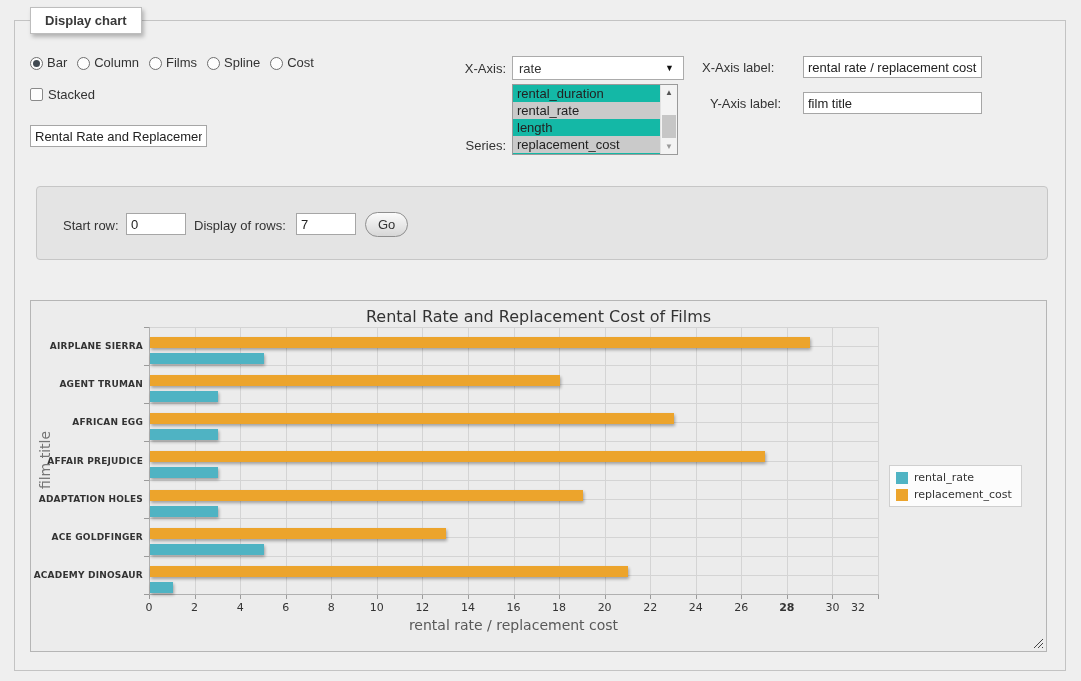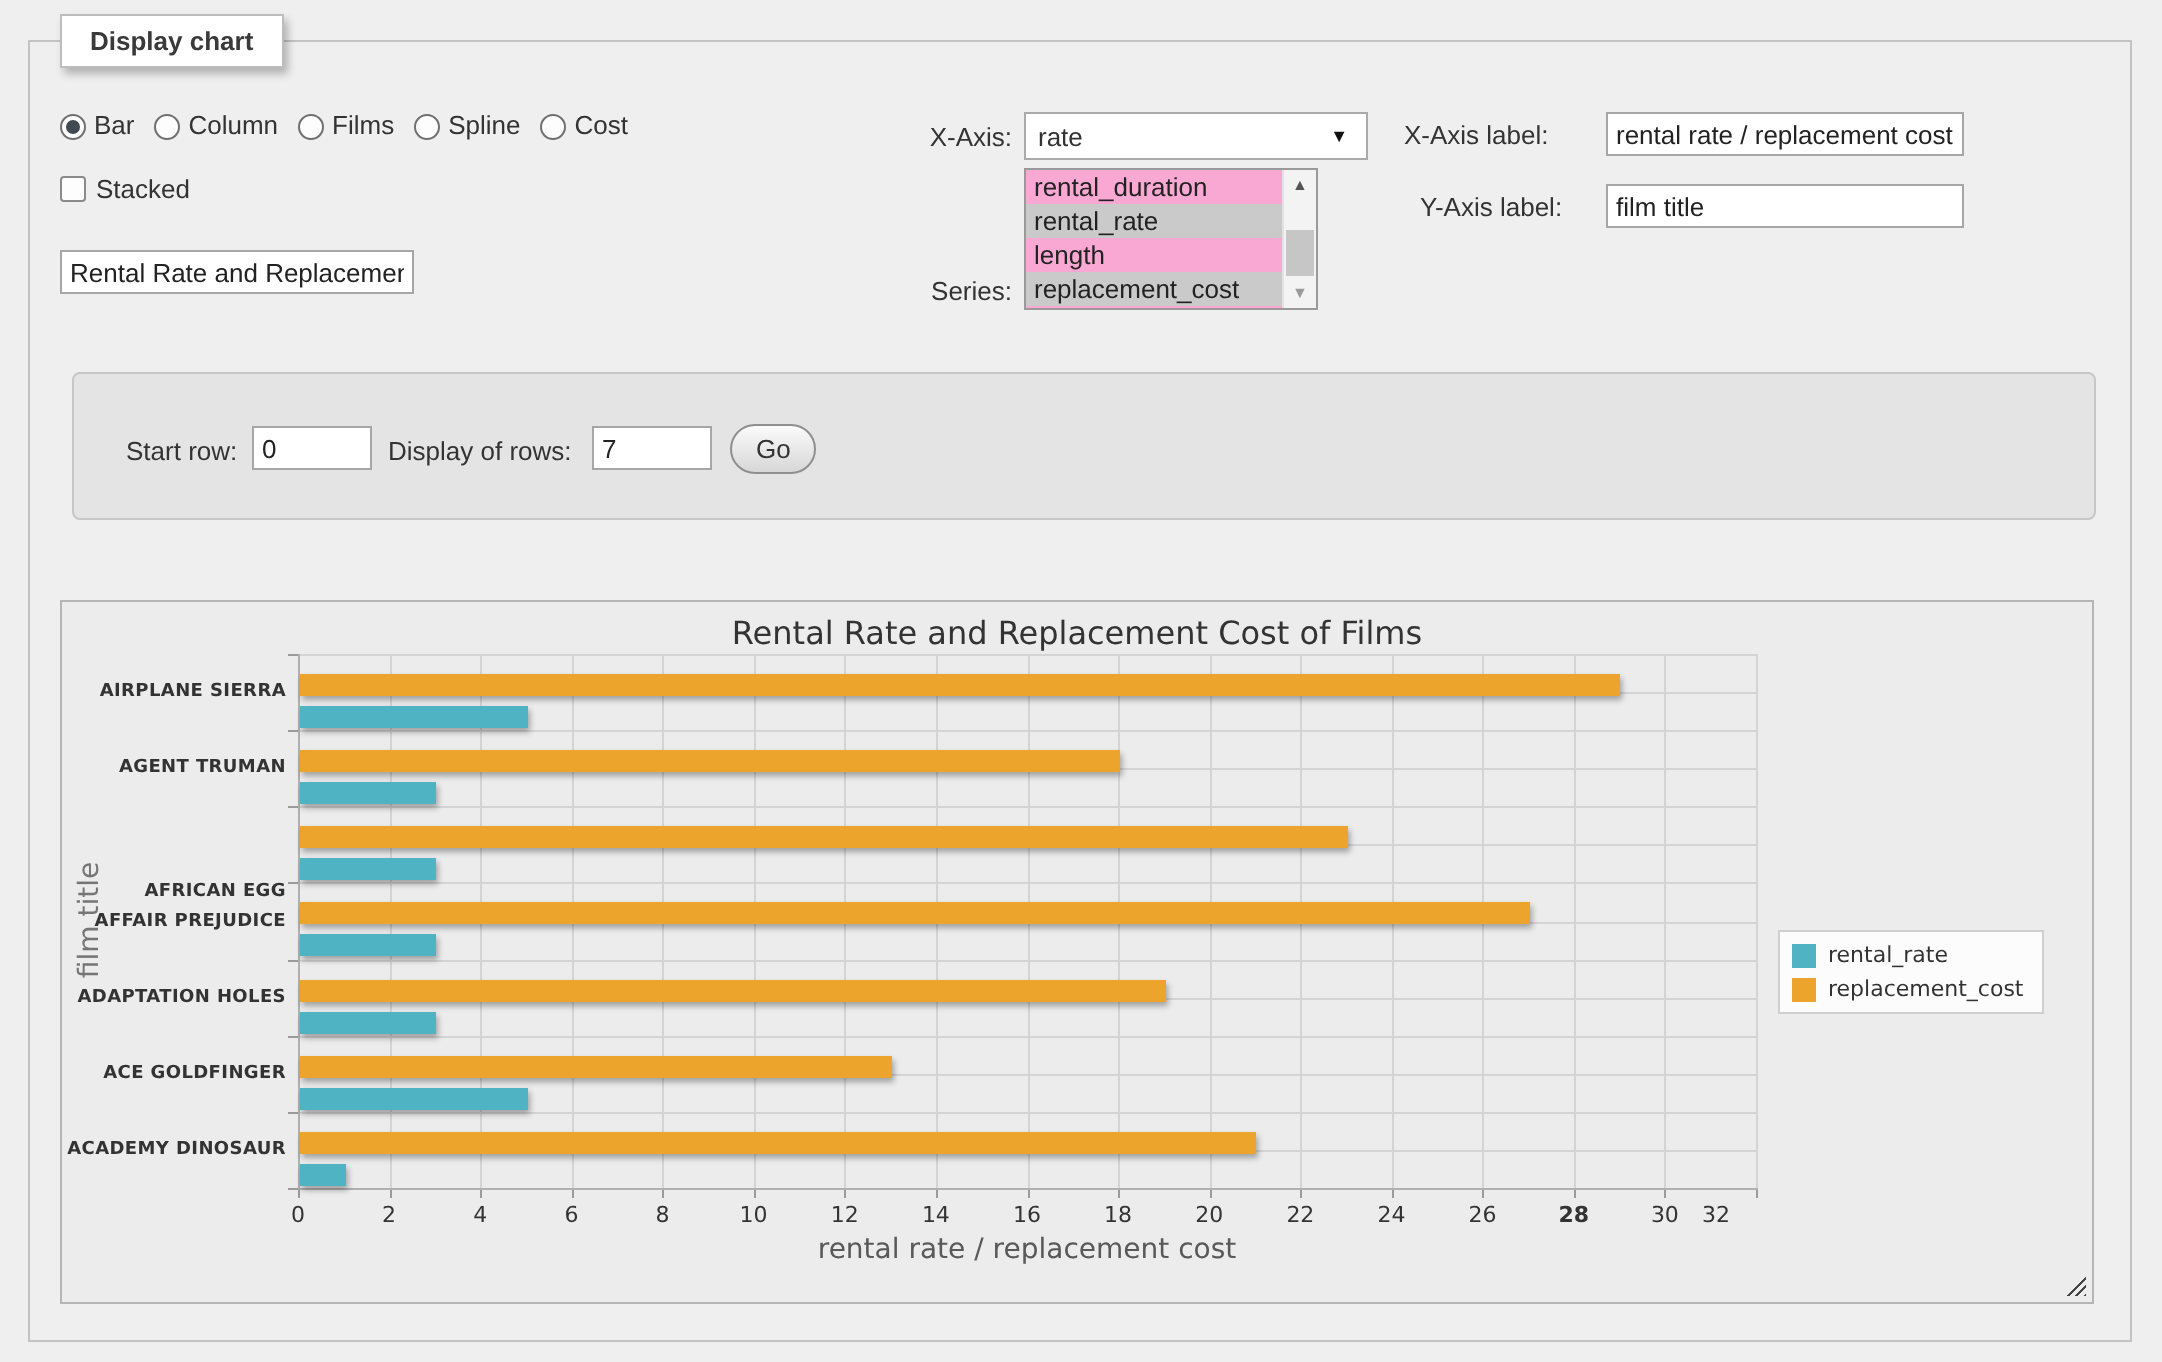--- a/index.html
+++ b/index.html
@@ -51,21 +51,21 @@
   .inp-ylab { left: 803px; top: 92px; width: 179px; }
 
   
   .select-box {
     left: 512px; top: 56px; width: 172px; height: 24px; background: #fff;
     border: 1px solid #ababab; display: flex; align-items: center; padding-left: 6px;
   }
   .dd-arrow { position: absolute; right: 9px; top: 6px; font-size: 9px; color: #111; }
 
   
-  .listbox { left: 512px; top: 84px; width: 147px; height: 71px; background: #f9a8d4; border: 1px solid #9a9a9a; }
+  .listbox { left: 512px; top: 84px; width: 166px; height: 71px; background: #14b8a6; border: 1px solid #9a9a9a; }
   .options { position: absolute; left: 0; top: 0; right: 17px; bottom: 0; overflow: hidden; }
   .option { height: 17px; line-height: 17px; padding-left: 4px; color: #222; white-space: nowrap; }
   .option.selected { background: #cacaca; }
   .scrollbar { position: absolute; right: 0; top: 0; width: 17px; bottom: 0; background: #f3f3f3; border-left: 1px solid #e2e2e2; }
   .sb-btn { height: 15px; text-align: center; font-size: 8px; line-height: 15px; color: #555; }
   .sb-down { position: absolute; bottom: 0; left: 0; right: 0; color: #9a9a9a; }
   .sb-thumb { position: absolute; left: 1px; top: 30px; width: 14px; height: 23px; background: #c6c6c6; }
 
   
   .gray-panel { left: 36px; top: 186px; width: 1012px; height: 74px; background: #e4e4e4; border: 1px solid #c6c6c6; border-radius: 4px; }
@@ -263,21 +263,21 @@
     <div class="tick-l" style="left: 113px; top: 102.286px;"></div>
     <div class="tick-l" style="left: 113px; top: 140.429px;"></div>
     <div class="tick-l" style="left: 113px; top: 178.571px;"></div>
     <div class="tick-l" style="left: 113px; top: 216.714px;"></div>
     <div class="tick-l" style="left: 113px; top: 254.857px;"></div>
     <div class="tick-l" style="left: 113px; top: 293px;"></div>
     <div class="axis-v" style="left: 118px; top: 26px; height: 267px;"></div>
     <div class="axis-h" style="left: 118px; top: 293px; width: 730px;"></div>
     <div class="cat-label" style="top: 40.0714px;">AIRPLANE SIERRA</div>
     <div class="cat-label" style="top: 78.2143px;">AGENT TRUMAN</div>
-    <div class="cat-label" style="top: 116.357px; margin-top: 24px;">AFRICAN EGG</div>
+    <div class="cat-label" style="top: 116.357px;">AFRICAN EGG</div>
     <div class="cat-label" style="top: 154.5px;">AFFAIR PREJUDICE</div>
     <div class="cat-label" style="top: 192.643px;">ADAPTATION HOLES</div>
     <div class="cat-label" style="top: 230.786px;">ACE GOLDFINGER</div>
     <div class="cat-label" style="top: 268.929px;">ACADEMY DINOSAUR</div>
     <div class="bar" style="left: 119px; top: 36px; width: 660.428px; background: rgb(236, 164, 44);"></div>
     <div class="bar" style="left: 119px; top: 52px; width: 113.678px; background: rgb(79, 179, 195);"></div>
     <div class="bar" style="left: 119px; top: 74.1429px; width: 409.835px; background: rgb(236, 164, 44);"></div>
     <div class="bar" style="left: 119px; top: 90.1429px; width: 68.1159px; background: rgb(79, 179, 195);"></div>
     <div class="bar" style="left: 119px; top: 112.286px; width: 523.741px; background: rgb(236, 164, 44);"></div>
     <div class="bar" style="left: 119px; top: 128.286px; width: 68.1159px; background: rgb(79, 179, 195);"></div>

